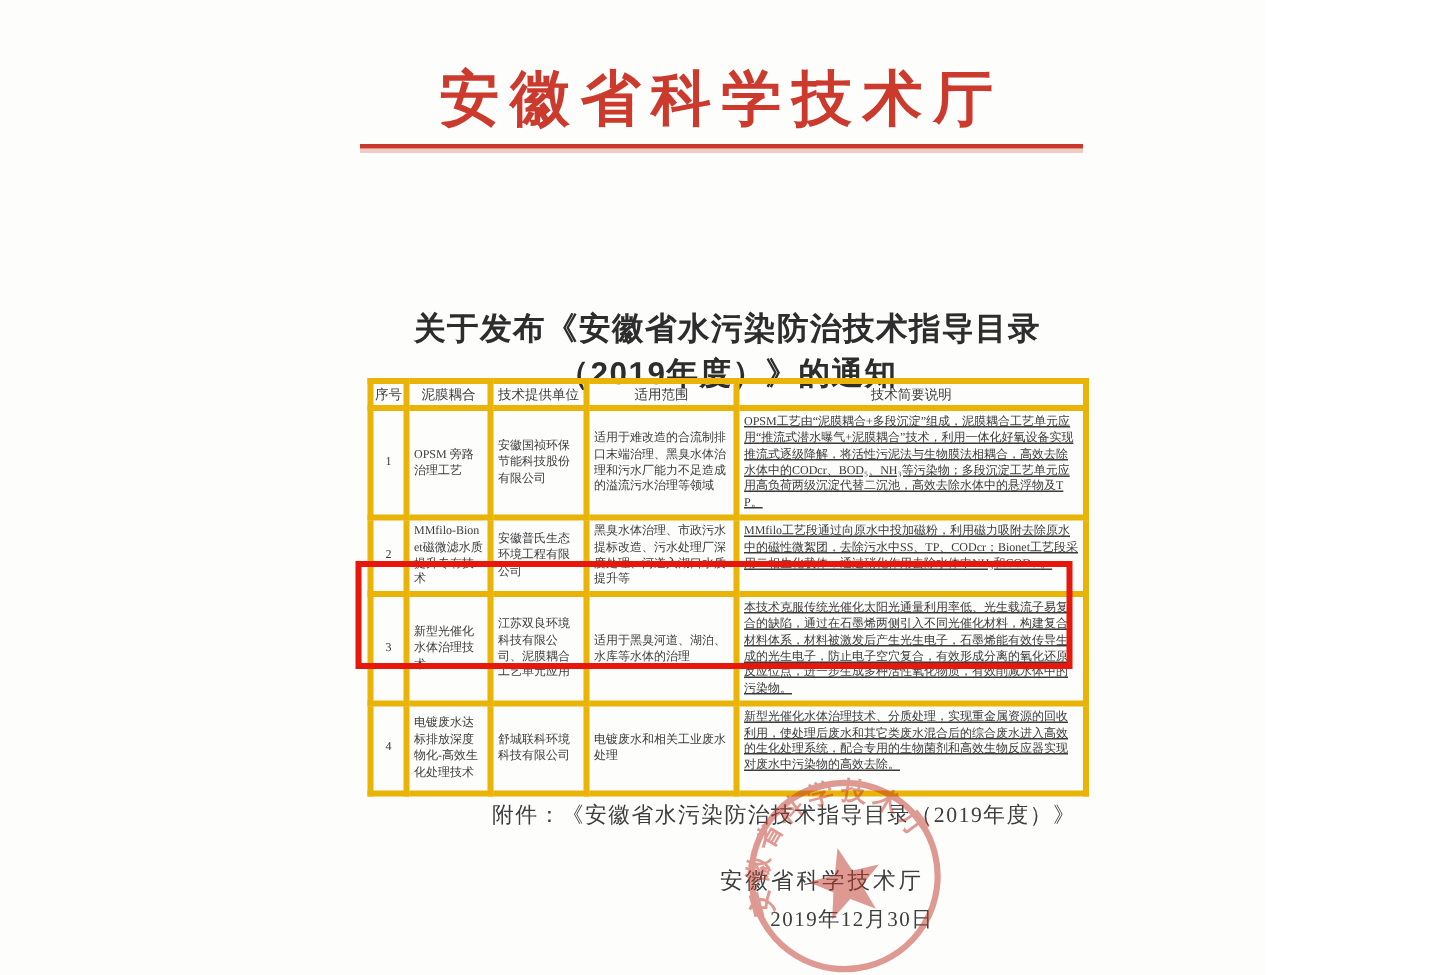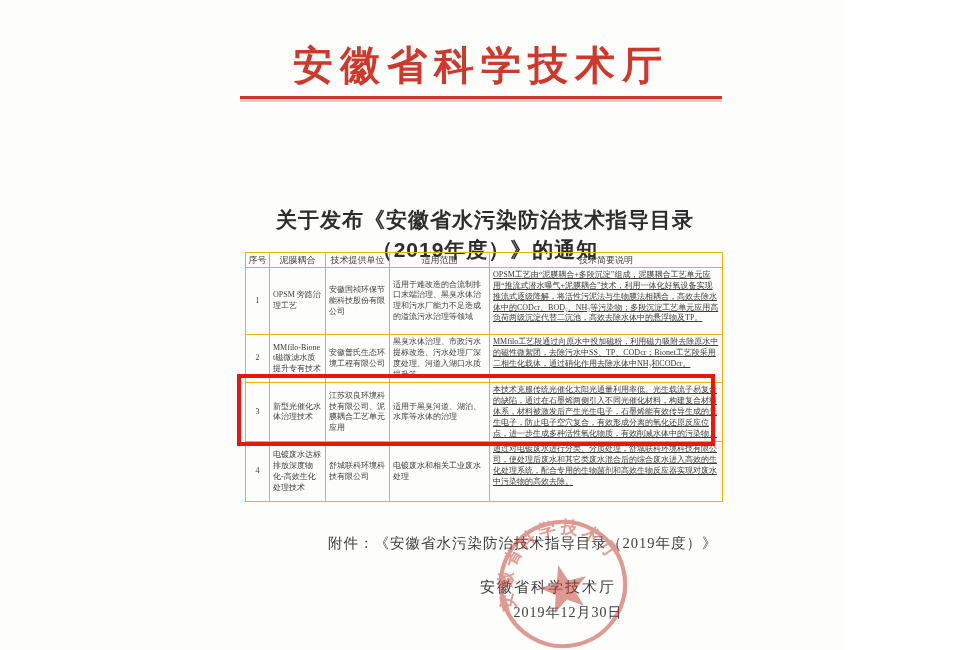--- a/index.html
+++ b/index.html
@@ -31,21 +31,21 @@
     font-family:"Liberation Sans","DejaVu Sans",sans-serif;
     font-weight:700;font-size:21px;line-height:1.45;color:#2d2d2d;letter-spacing:1px;margin-top:45px;
   }
   
   table.tech-table{
     position:absolute;left:245px;top:252px;width:477px;
     border-collapse:collapse;table-layout:fixed;
     font-size:8px;color:#3b3b3b;
   }
   .tech-table th,.tech-table td{
-    border:1px solid #eab308;padding:2px 3px;box-sizing:border-box;
+    border:4px solid #eab308;padding:2px 3px;box-sizing:border-box;
     overflow:hidden;word-break:break-all;line-height:1.35;
   }
   .tech-table th{font-size:9px;font-weight:400;text-align:center;height:15px;padding:1px;}
   .tech-table col.w0{width:24px}.tech-table col.w1{width:56px}
   .tech-table col.w2{width:64px}.tech-table col.w3{width:100px}
   .tech-table col.w4{width:233px}
   .tech-table tbody tr:nth-child(1){height:67px}
   .tech-table tbody tr:nth-child(2){height:45px}
   .tech-table tbody tr:nth-child(3){height:59px}
   .tech-table tbody tr:nth-child(4){height:60px}
@@ -125,21 +125,21 @@
           <td class="c1">新型光催化水体治理技术</td>
           <td class="c2">江苏双良环境科技有限公司、泥膜耦合工艺单元应用</td>
           <td class="c3">适用于黑臭河道、湖泊、水库等水体的治理</td>
           <td class="c4">本技术克服传统光催化太阳光通量利用率低、光生载流子易复合的缺陷，通过在石墨烯两侧引入不同光催化材料，构建复合材料体系，材料被激发后产生光生电子，石墨烯能有效传导生成的光生电子，防止电子空穴复合，有效形成分离的氧化还原反应位点，进一步生成多种活性氧化物质，有效削减水体中的污染物。</td>
         </tr>
         <tr>
           <td class="c0">4</td>
           <td class="c1">电镀废水达标排放深度物化-高效生化处理技术</td>
           <td class="c2">舒城联科环境科技有限公司</td>
           <td class="c3">电镀废水和相关工业废水处理</td>
-          <td class="c4">通过对电镀废水进行分类、分质处理，舒城联科环境科技有限公司，使处理后废水和其它类废水混合后的综合废水进入高效的生化处理系统，配合专用的生物菌剂和高效生物反应器实现对废水中污染物的高效去除。</td>
+          <td class="c4">新型光催化水体治理技术、分质处理，实现重金属资源的回收利用，使处理后废水和其它类废水混合后的综合废水进入高效的生化处理系统，配合专用的生物菌剂和高效生物反应器实现对废水中污染物的高效去除。</td>
         </tr>
       </tbody>
   </table>
 
   <div class="highlight-box"></div>
 
   <div class="attachment">附件：《安徽省水污染防治技术指导目录（2019年度）》</div>
 
   <div class="signature">安徽省科学技术厅</div>
   <div class="sign-date">2019年12月30日</div>

